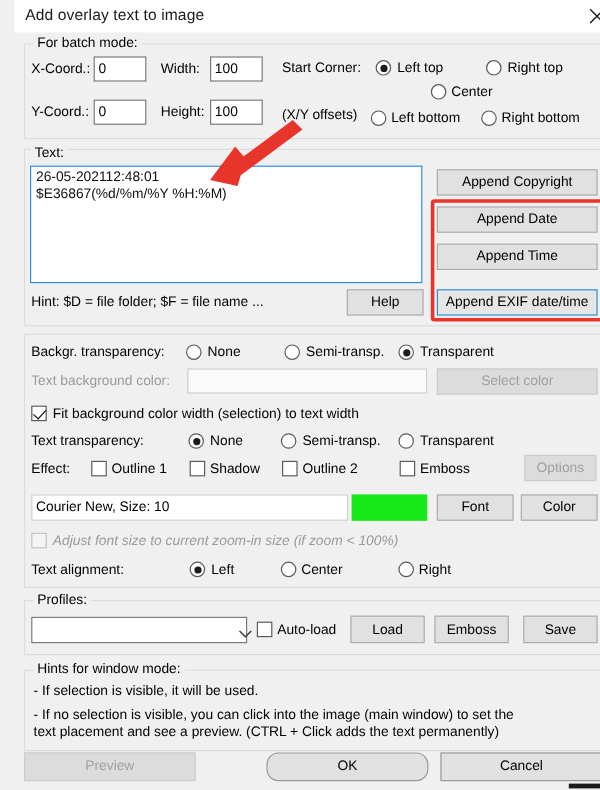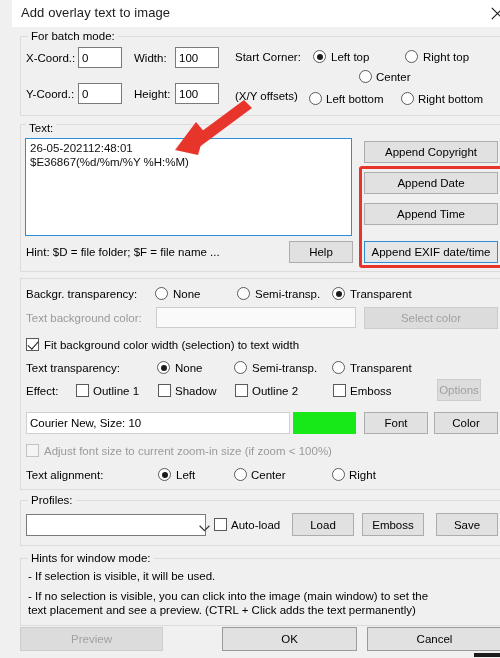--- a/index.html
+++ b/index.html
@@ -162,29 +162,29 @@
 
   <div class="lbl" style="left:14px;top:385px;">Effect:</div>
   <div class="chk" style="left:64px;top:384px;"></div>
   <div class="lbl" style="left:81px;top:385px;">Outline 1</div>
   <div class="chk" style="left:146px;top:384px;"></div>
   <div class="lbl" style="left:163px;top:385px;">Shadow</div>
   <div class="chk" style="left:223px;top:384px;"></div>
   <div class="lbl" style="left:240px;top:385px;">Outline 2</div>
   <div class="chk" style="left:321px;top:384px;"></div>
   <div class="lbl" style="left:338px;top:385px;">Emboss</div>
-  <div class="btn dis" style="left:425px;top:379px;width:44px;height:22px;">Options</div>
+  <div class="btn dis" style="left:425px;top:379px;width:60px;height:22px;">Options</div>
 
   <input class="tbox flat" style="left: 14px; top: 412px; width: 264px; height: 22px; background: rgb(255, 255, 255); border-color: rgb(207, 207, 207);" readonly="" value="Courier New, Size: 10">
   <div class="swatch" id="color-swatch" style="left: 281px; top: 412px; width: 63px; height: 22px; background: rgb(23, 232, 23);"></div>
   <div class="btn" style="left:352px;top:412px;width:64px;height:22px;">Font</div>
   <div class="btn" style="left:422px;top:412px;width:64px;height:22px;">Color</div>
 
   <div class="chk dim" style="left:14px;top:444px;"></div>
-  <div class="lbl dim" style="left:32px;top:445px;">Adjust font size to current zoom-in size (if zoom &lt; 100%)</div>
+  <div class="lbl dim" style="left:32px;top:445px;font-style:italic;">Adjust font size to current zoom-in size (if zoom &lt; 100%)</div>
 
   <div class="lbl" style="left:14px;top:469px;">Text alignment:</div>
   <div class="radio on" style="left:146px;top:468px;"></div>
   <div class="lbl" style="left:164px;top:469px;">Left</div>
   <div class="radio" style="left:222px;top:468px;"></div>
   <div class="lbl" style="left:239px;top:469px;">Center</div>
   <div class="radio" style="left:320px;top:468px;"></div>
   <div class="lbl" style="left:337px;top:469px;">Right</div>
 
   <div class="group" style="left:8px;top:500px;width:484px;height:44px;">
@@ -205,21 +205,21 @@
   <div class="btn" style="left:424px;top:513px;width:62px;height:23px;">Save</div>
 
   <div class="group" style="left:8px;top:558px;width:484px;height:66px;">
     <div class="group-legend">Hints for window mode:</div>
   </div>
   <div class="hintline" style="left:16px;top:570px;">- If selection is visible, it will be used.</div>
   <div class="hintline" style="left:16px;top:590px;">- If no selection is visible, you can click into the image (main window) to set the</div>
   <div class="hintline" style="left:16px;top:604px;">  text placement and see a preview. (CTRL + Click adds the text permanently)</div>
 
   <div class="btn dis" style="left:8px;top:627px;width:143px;height:24px;">Preview</div>
-  <div class="btn def" style="left:210px;top:627px;width:135px;height:24px;">OK</div>
+  <div class="btn def" style="left:210px;top:627px;width:135px;height:24px;border-radius:10px;">OK</div>
   <div class="btn def" style="left:355px;top:627px;width:135px;height:24px;">Cancel</div>
   <div class="scrollnub" style="left:462px;top:653px;width:34px;height:4px;"></div>
 
   <div class="anno" style="left:0;top:0;width:500px;height:658px;">
     <svg width="500" height="658" viewBox="0 0 500 658" style="position:absolute;left:0;top:0;">
       <g>
         <path d="M232 100 L178 140 L186 148 L240 108 Z" fill="#e8352b"></path>
         <path d="M163 150 L193 131 L186 155 Z" fill="#e8352b"></path>
         <path d="M163 150 L184 122 L195 135 Z" fill="#e8352b"></path>
       </g>

